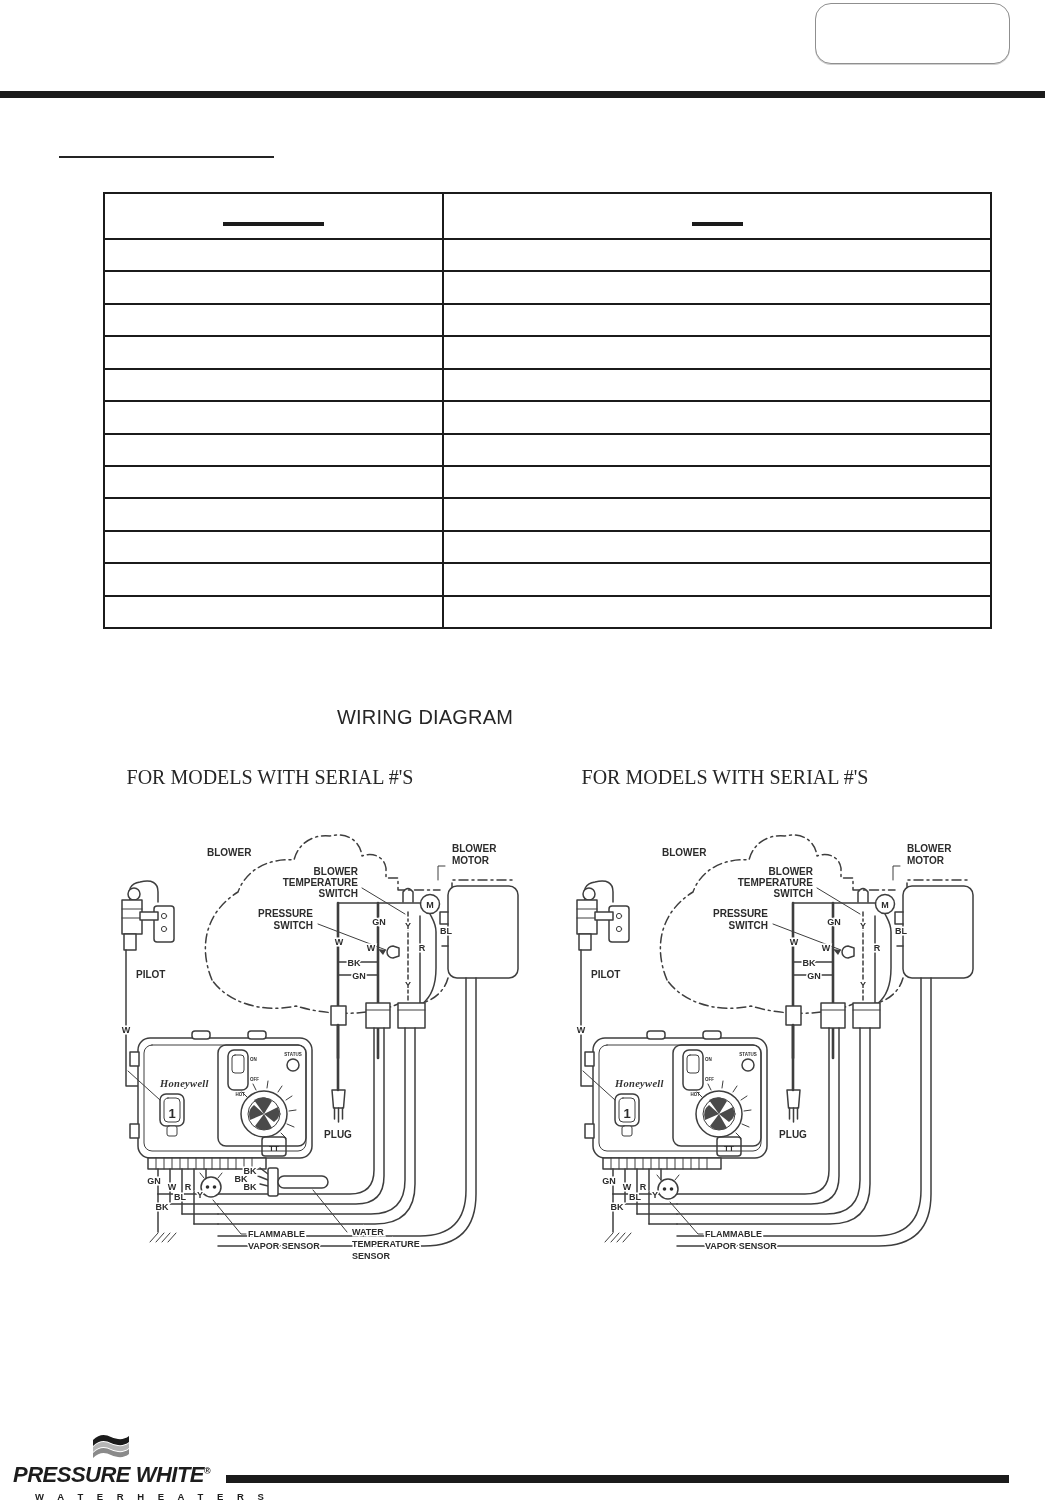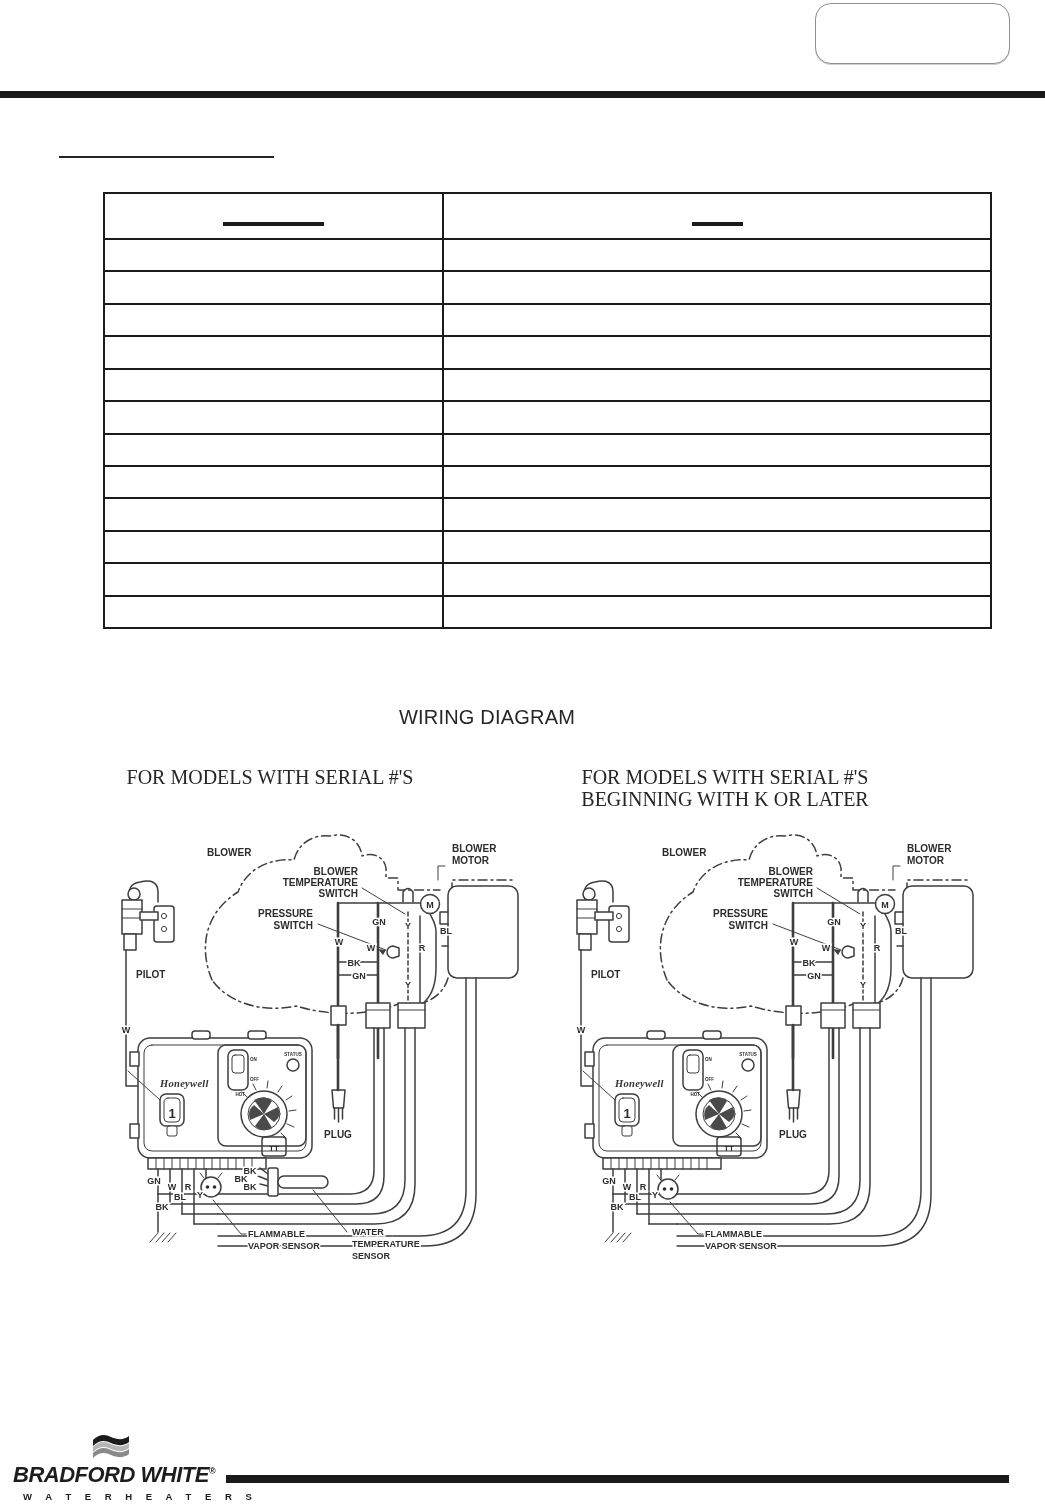--- a/index.html
+++ b/index.html
@@ -22,21 +22,21 @@
   .t-col-b{flex:1;display:flex;align-items:flex-end;justify-content:center;}
   .hdr-underline-a{width:101px;height:4px;background:#1b1b1b;margin-bottom:12px;}
   .hdr-underline-b{width:51px;height:4px;background:#1b1b1b;margin-bottom:12px;}
   .t-body{flex:1;display:flex;flex-direction:column;}
   .t-row{flex:1;display:flex;border-bottom:2px solid #1b1b1b;box-sizing:border-box;}
   .t-row:last-child{border-bottom:none;}
   .c-a{width:339px;border-right:2px solid #1b1b1b;box-sizing:border-box;}
   .c-b{flex:1;}
 
   
-  .wiring-title{position:absolute;left:337px;top:706px;width:300px;text-align:center;
+  .wiring-title{position:absolute;left:337px;top:706px;width:300px;text-align:left;
                 font-size:20px;color:#262626;letter-spacing:.2px;}
   .diag-title{position:absolute;top:766px;width:340px;text-align:center;font-size:20px;
               line-height:22px;color:#262626;font-family:Liberation Serif, serif;}
   .diag-title.left{left:100px;}
   .diag-title.right{left:555px;}
 
   
   .diag{position:absolute;top:828px;width:420px;height:442px;}
   .diag.left{left:100px;} .diag.right{left:555px;}
 
@@ -52,21 +52,21 @@
   svg .hw{font:italic bold 10.5px "Liberation Serif",serif;fill:#333;letter-spacing:.3px;}
   svg .fillbox{fill:#ffffff;}
 
   
   .footer-logo{position:absolute;left:13px;top:1430px;width:210px;}
   .wave-icon{display:block;margin-left:78px;}
   .brand{font:italic bold 22px "Liberation Sans",sans-serif;color:#1d1d1d;
          letter-spacing:-.5px;white-space:nowrap;}
   .brand sup{font-size:9px;font-style:normal;}
   .tagline{font:bold 9.5px "Liberation Sans",sans-serif;letter-spacing:5.5px;color:#1d1d1d;
-           margin:3px 0 0 10px;white-space:nowrap;}
+           margin:3px 0 0 22px;white-space:nowrap;}
   .footer-rule{position:absolute;left:226px;top:1475px;width:783px;height:8px;background:#1b1b1b;}
 </style>
 </head>
 <body>
 
 <div class="page">
 
   <div class="corner-box"></div>
   <div class="top-rule"></div>
   <div class="heading-underline"></div>
@@ -132,21 +132,20 @@
     </div>
   </div>
 
   <div class="wiring-title">WIRING DIAGRAM</div>
 
   <div class="diag-title left">
     <div>FOR MODELS WITH SERIAL #'S</div>
   </div>
   <div class="diag-title right">
     <div>FOR MODELS WITH SERIAL #'S</div>
-    <div>BEGINNING WITH K OR LATER</div>
   </div>
 
   <svg class="diag left" viewBox="0 0 420 442">
 
     <g>
       <path class="wire dd" d="M112,152 C98,118 106,84 138,64 C146,42 168,30 194,32 C198,16 212,6 230,8 C246,4 260,12 262,28 C272,24 284,28 286,40 L286,50 L298,50 L298,62 L340,62"></path>
       <path class="wire dd" d="M348,150 C342,172 318,180 298,176 C270,188 228,188 196,178 C158,186 126,172 112,152"></path>
       <path class="wire dd" d="M352,64 L352,52 L412,52"></path>
     </g>
     <text class="lbl" x="107" y="28">BLOWER</text>
@@ -453,18 +452,18 @@
     <text class="wl" x="150" y="409">FLAMMABLE</text>
     <text class="wl" x="150" y="421">VAPOR SENSOR</text>
   </svg>
 
   <div class="footer-logo">
     <svg class="wave-icon" width="40" height="32" viewBox="0 0 40 32">
       <path d="M2,10 C8,4 14,4 20,7 C27,10 33,10 38,6 L38,12 C33,16 27,16 20,13 C14,10 8,10 2,16 Z" fill="#1b1b1b"></path>
       <path d="M2,17 C8,11 14,11 20,14 C27,17 33,17 38,13 L38,18 C33,22 27,22 20,19 C14,16 8,16 2,22 Z" fill="#b5b5b5"></path>
       <path d="M2,23 C8,17 14,17 20,20 C27,23 33,23 38,19 L38,24 C33,28 27,28 20,25 C14,22 8,22 2,28 Z" fill="#8a8a8a"></path>
     </svg>
-    <div class="brand"><span>BRADFORD WHITE</span><sup>®</sup></div>
+    <div class="brand"><span>PRESSURE WHITE</span><sup>®</sup></div>
     <div class="tagline">W A T E R   H E A T E R S</div>
   </div>
   <div class="footer-rule"></div>
 
 </div>
 
 </body></html>

